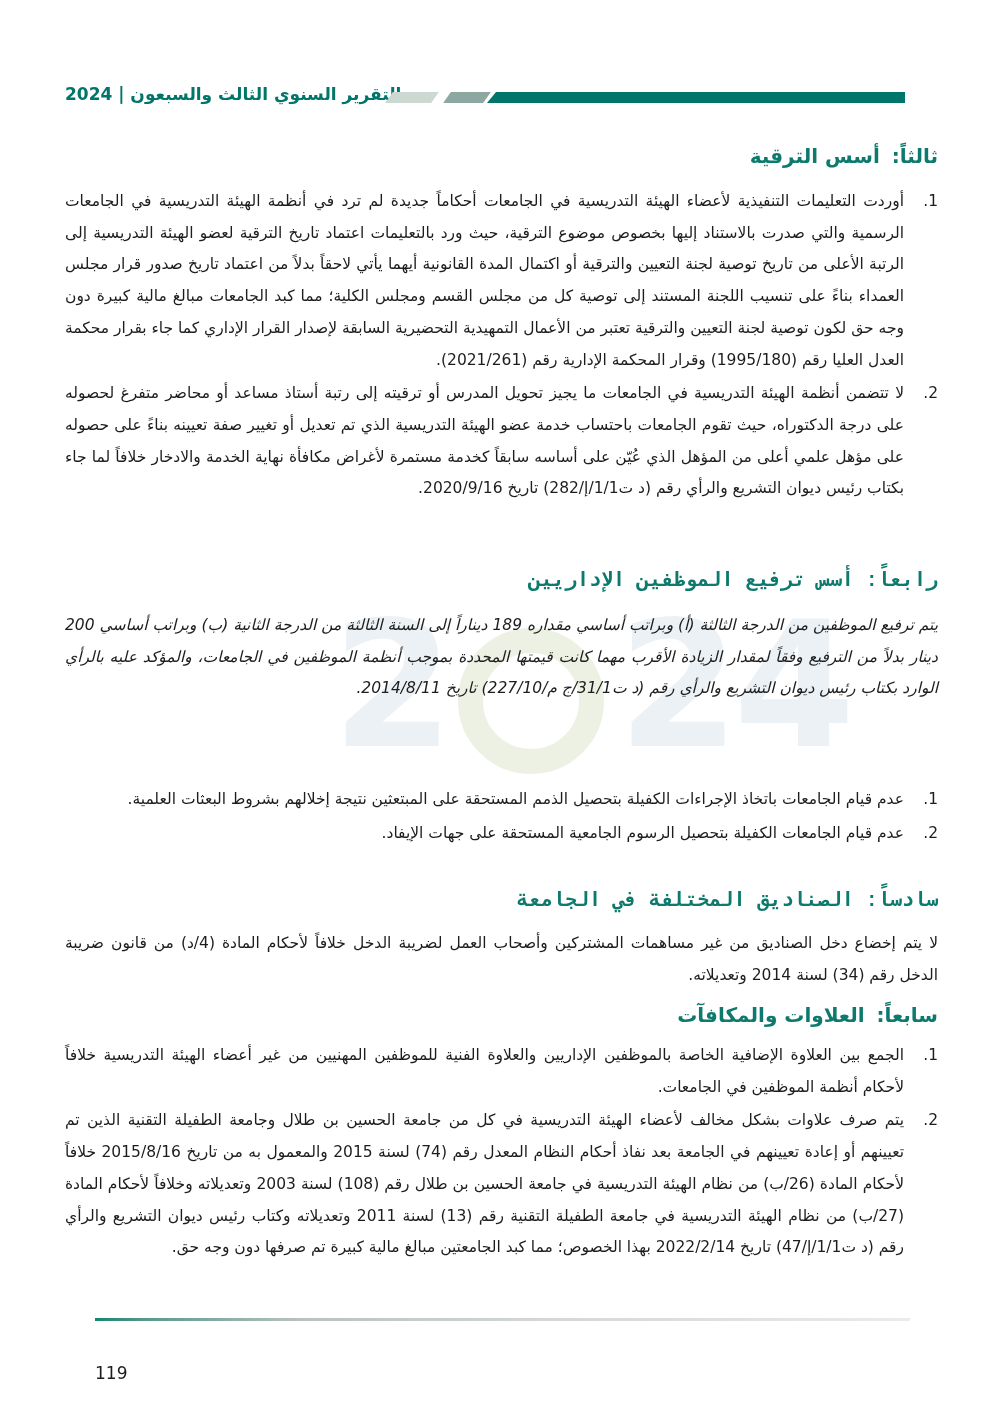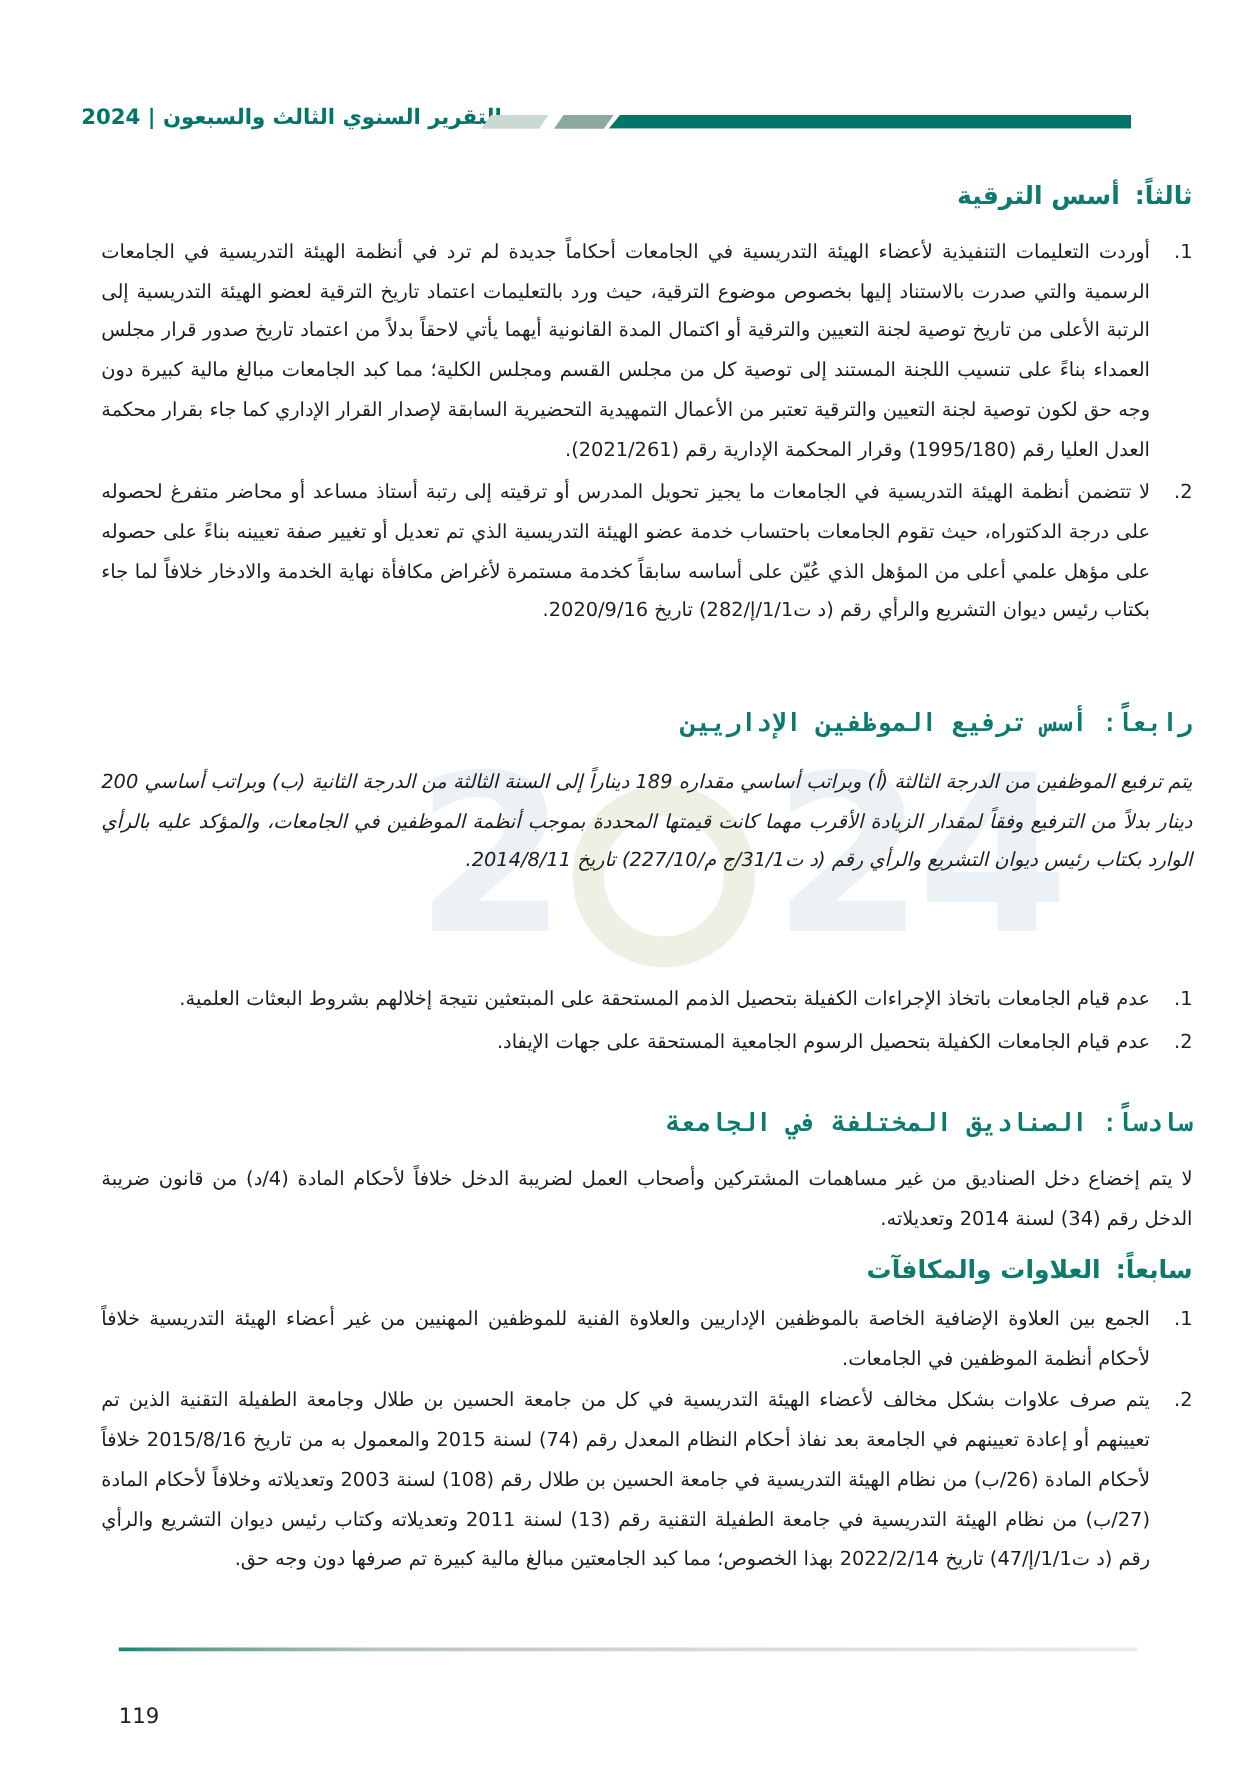--- a/index.html
+++ b/index.html
@@ -30,21 +30,21 @@
   .wm-d{
     font-size:175px;line-height:175px;font-weight:bold;
     color:rgba(110,145,175,0.13);letter-spacing:-6px;
   }
   .wm-ring{
     width:96px;height:96px;border-radius:50%;
     border:25px solid rgba(148,170,95,0.17);
     margin:30px 14px 0 10px;
   }
   
-  #content{position:absolute;top:0;left:16px;width:984px;height:1413px;z-index:1;}
+  #content{position:absolute;top:0;left:0;width:984px;height:1413px;z-index:1;}
   .h{
     position:absolute;left:65px;width:873px;
     direction:rtl;text-align:right;
     color:#0d7a6d;font-weight:bold;font-size:20px;line-height:30px;
   }
   .h .h-label{margin-left:12px;}
   .body{
     position:absolute;left:65px;width:873px;
     direction:rtl;text-align:justify;
     font-size:15.5px;line-height:31.7px;color:#1d1d1d;

